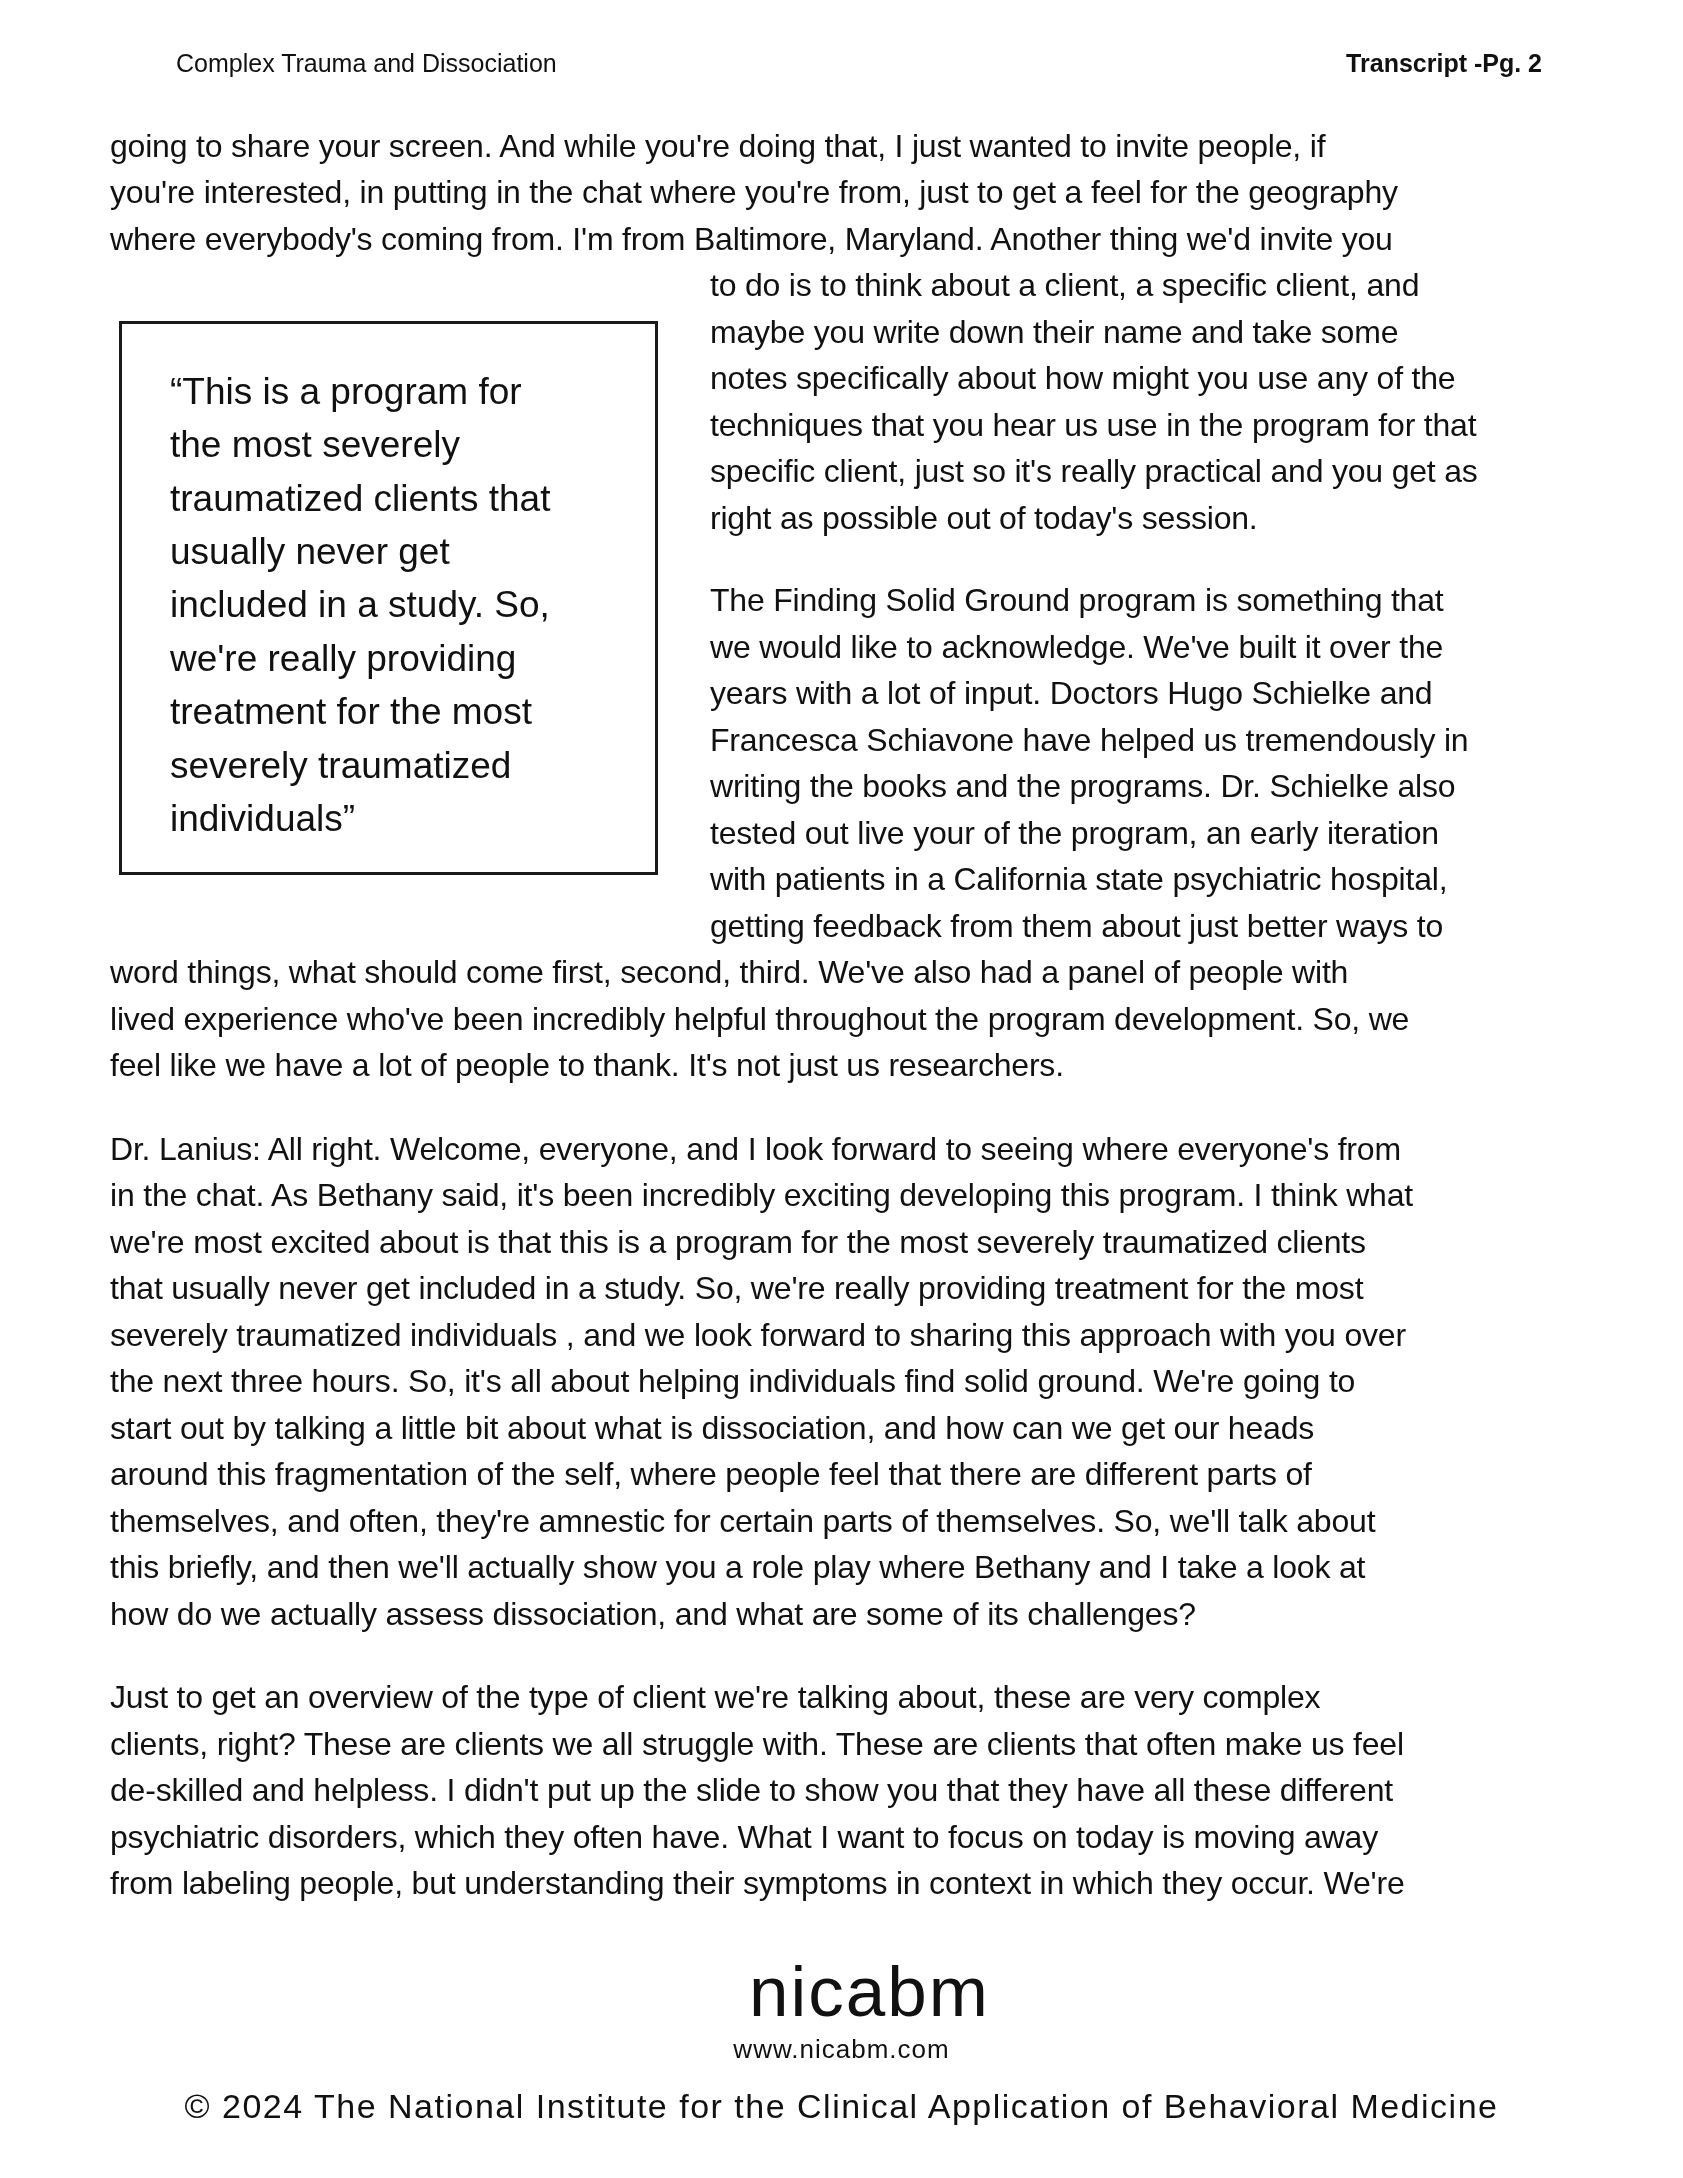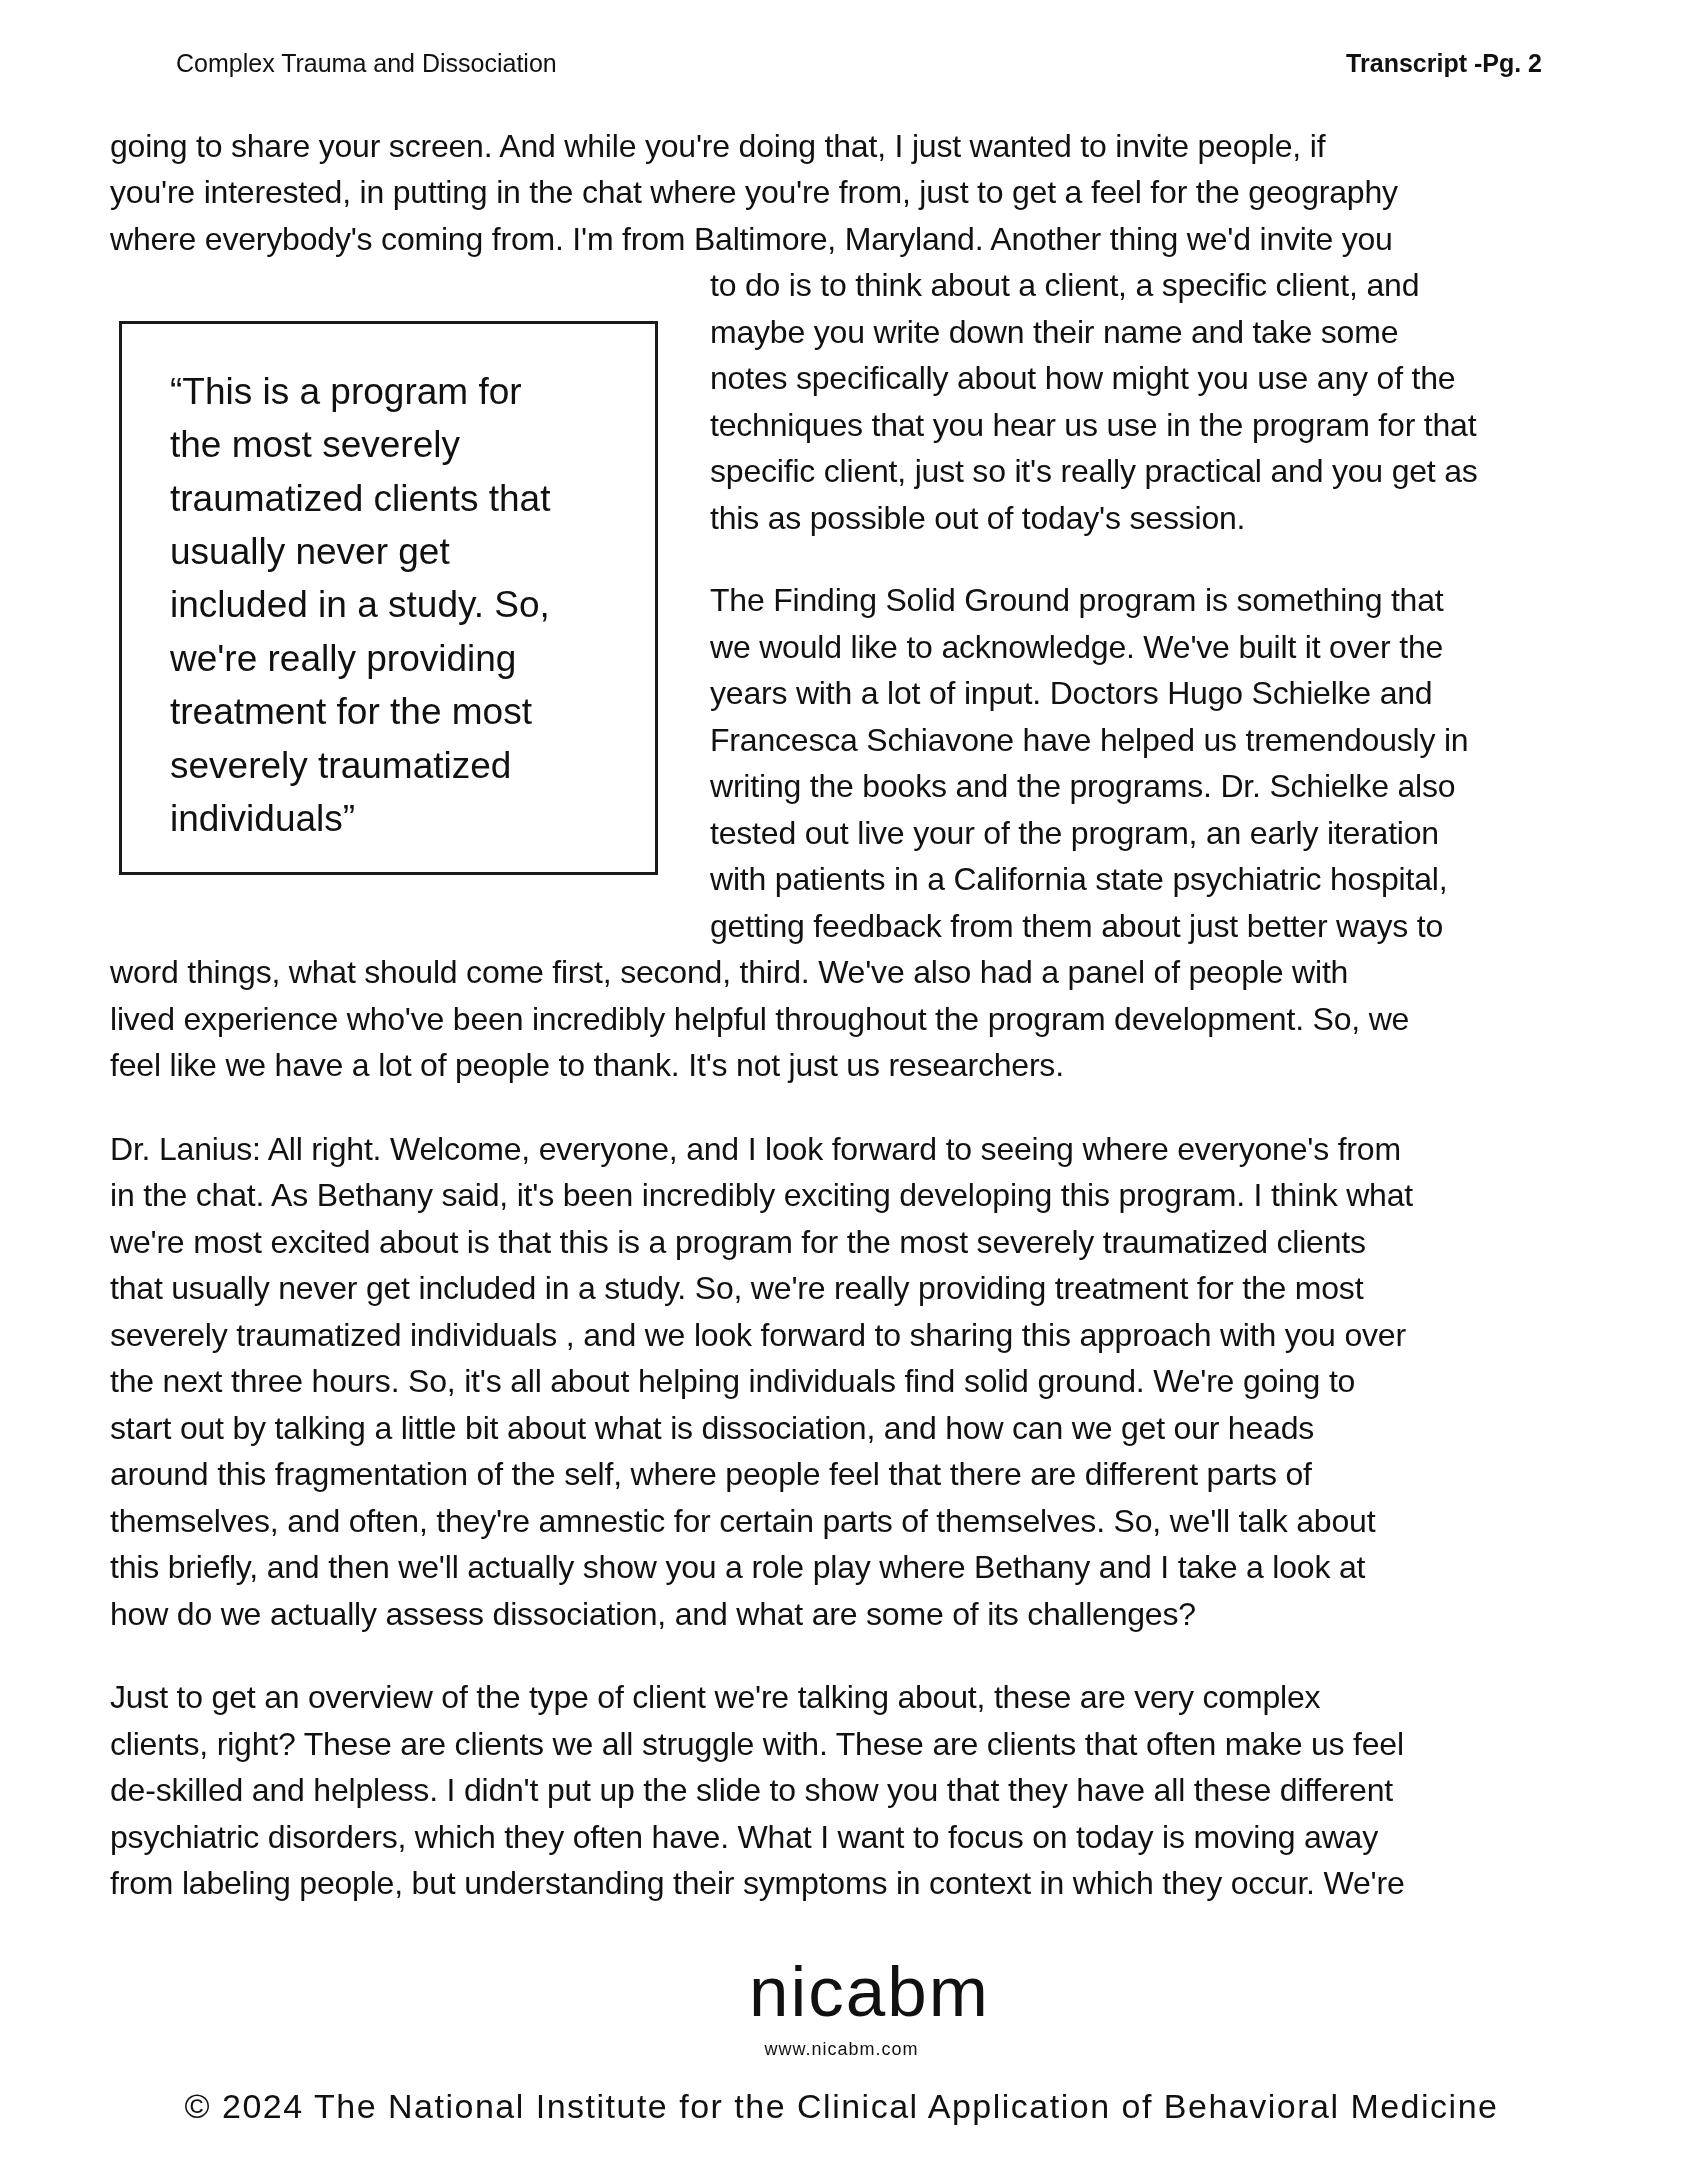--- a/index.html
+++ b/index.html
@@ -12,21 +12,21 @@
   .line { position: absolute; font-size: 32px; line-height: 47px; height: 47px; white-space: nowrap; color: #111; letter-spacing: -0.2px; }
   .full { left: 110px; width: 1465px; }
   .right { left: 710px; width: 851px; }
   .speaker { font-weight: normal; }
   .quote-box { position: absolute; left: 119px; top: 321px; width: 539px; height: 554px;
                border: 3px solid #1a1a1a; box-sizing: border-box; }
   .qline { position: absolute; left: 48px; font-size: 37px; line-height: 53px; height: 53px; white-space: nowrap; color: #111; }
   .footer-logo { position: absolute; left: 0; width: 1683px; top: 1952px; text-align: center;
                  font-size: 71px; line-height: 79px; letter-spacing: 2px; color: #111; padding-left: 28px; }
   .footer-url { position: absolute; left: 0; width: 1683px; top: 2034px; text-align: center;
-                font-size: 18px; line-height: 30px; letter-spacing: 1px; color: #111; }
+                font-size: 26px; line-height: 30px; letter-spacing: 1px; color: #111; }
   .footer-copy { position: absolute; left: 0; width: 1683px; top: 2085px; text-align: center;
                  font-size: 34px; line-height: 42px; letter-spacing: 1.5px; color: #111; }
 </style>
 </head>
 <body>
 
 <div class="page">
 
   <div class="hdr hdr-left">Complex Trauma and Dissociation</div>
   <div class="hdr hdr-right">Transcript -Pg. 2</div>
@@ -34,21 +34,21 @@
   <div>
     <div class="line full" style="top:123px">going to share your screen. And while you're doing that, I just wanted to invite people, if</div>
     <div class="line full" style="top:169px">you're interested, in putting in the chat where you're from, just to get a feel for the geography</div>
     <div class="line full" style="top:216px">where everybody's coming from. I'm from Baltimore, Maryland. Another thing we'd invite you</div>
 
     <div class="line right" style="top:262px">to do is to think about a client, a specific client, and</div>
     <div class="line right" style="top:309px">maybe you write down their name and take some</div>
     <div class="line right" style="top:355px">notes specifically about how might you use any of the</div>
     <div class="line right" style="top:402px">techniques that you hear us use in the program for that</div>
     <div class="line right" style="top:448px">specific client, just so it's really practical and you get as</div>
-    <div class="line right" style="top:495px">this as possible out of today's session.</div>
+    <div class="line right" style="top:495px">right as possible out of today's session.</div>
   </div>
 
   <div class="quote-box">
     <div class="qline" style="top:41px">“This is a program for</div>
     <div class="qline" style="top:94px">the most severely</div>
     <div class="qline" style="top:148px">traumatized clients that</div>
     <div class="qline" style="top:201px">usually never get</div>
     <div class="qline" style="top:254px">included in a study. So,</div>
     <div class="qline" style="top:308px">we're really providing</div>
     <div class="qline" style="top:361px">treatment for the most</div>

